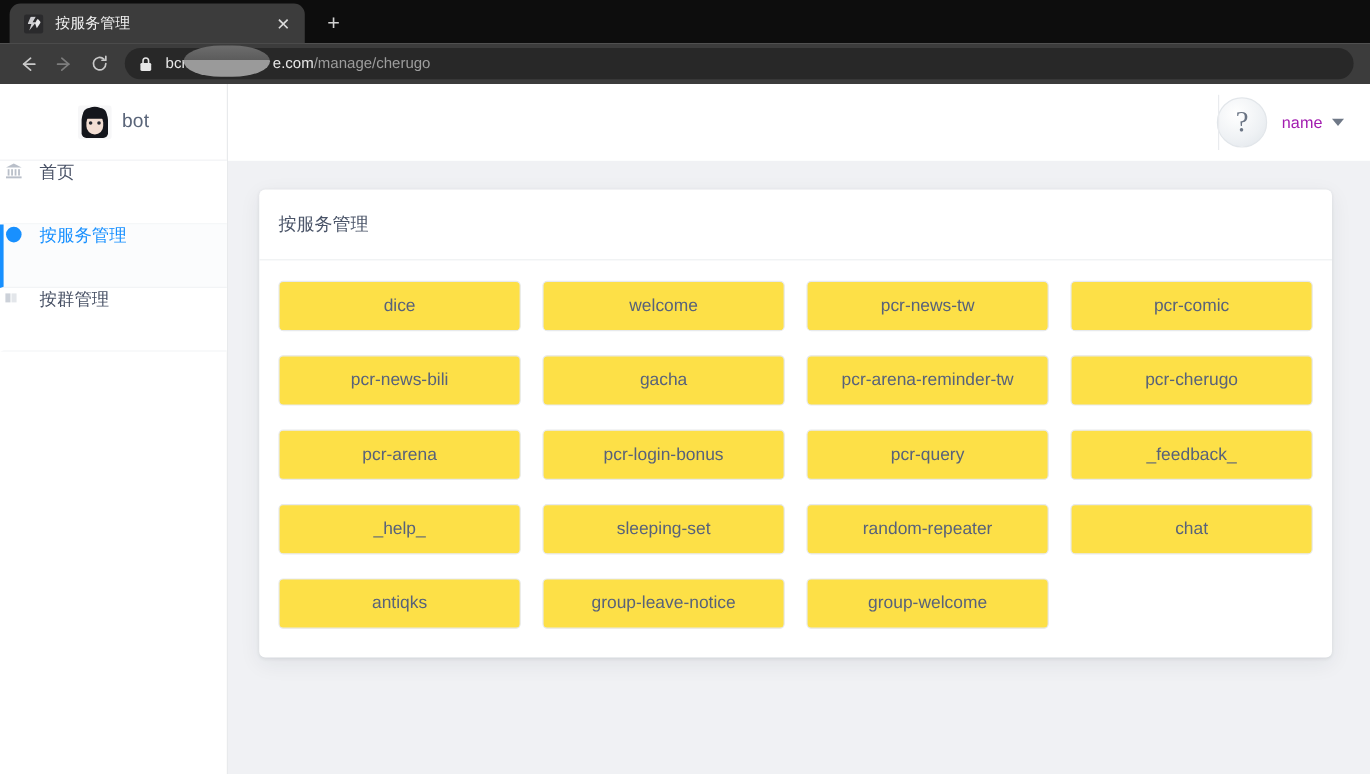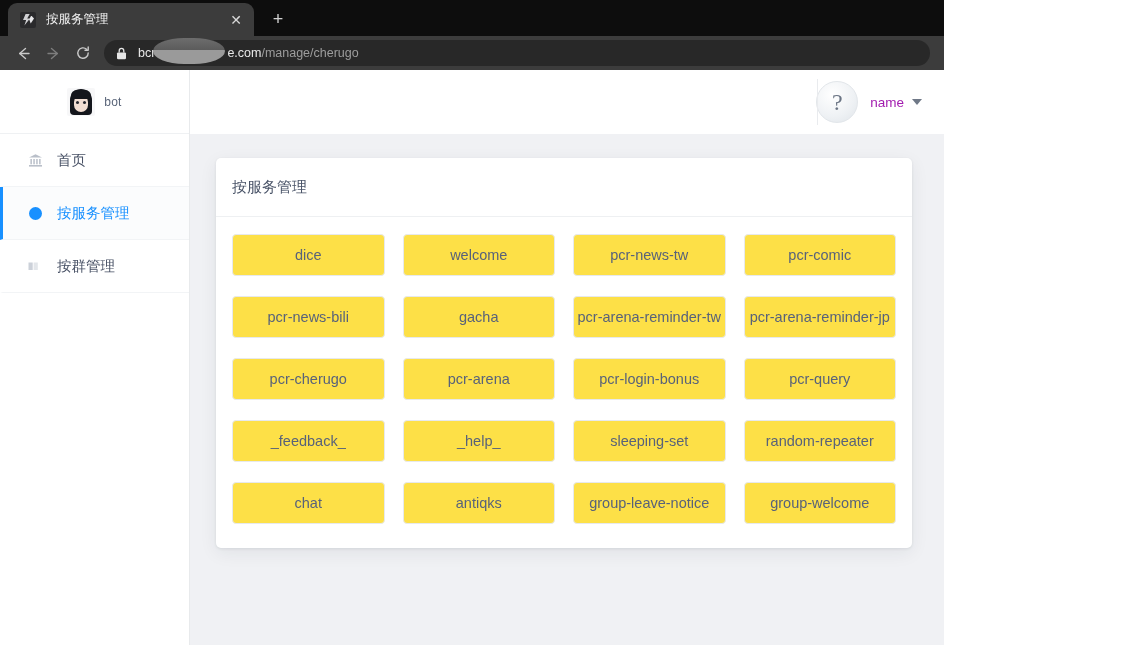--- a/index.html
+++ b/index.html
@@ -4,21 +4,21 @@
 <style>
   * { box-sizing: border-box; margin: 0; padding: 0; }
   html, body {
     width: 1142px; height: 645px;
     overflow: hidden;
     font-family: "Liberation Sans", "DejaVu Sans", sans-serif;
     background: #ffffff;
   }
 
   
-  .browser { width: 944px; height: 645px; display: flex; flex-direction: column; }
+  .browser { width: 1142px; height: 645px; display: flex; flex-direction: column; }
 
   .tabstrip {
     height: 36px;
     background: #0d0d0d;
     display: flex;
     align-items: flex-end;
     position: relative;
     flex: 0 0 36px;
   }
   .tab {
@@ -176,31 +176,29 @@
     background:#14161c;
     border-radius: 10px 10px 6px 6px;
   }
   .brand-avatar .eye-l, .brand-avatar .eye-r {
     position:absolute; top:13px; width:3px; height:3px;
     background:#24262e; border-radius:50%;
   }
   .brand-avatar .eye-l { left:9px; }
   .brand-avatar .eye-r { left:16px; }
   .brand-name {
-    font-size: 12px;
+    font-size: 16px;
     color: #5a6579;
     letter-spacing: .2px;
   }
 
   .nav-list { padding-top: 0; }
   .nav-item {
     height: 53px;
     display: flex;
-    align-items: center;
-    padding-left: 24px;
     gap: 14px;
     border-bottom: 1px solid #f2f4f6;
     border-left: 3px solid transparent;
     background: #fff;
     color: #495266;
     font-size: 14.5px;
   }
   .nav-item.active {
     border-left-color: #1890ff;
     background: #fbfcfd;
@@ -427,21 +425,20 @@
           <div class="card-head">按服务管理</div>
           <div class="card-body">
             <div class="svc-grid">
               <button class="svc-btn">dice</button>
               <button class="svc-btn">welcome</button>
               <button class="svc-btn">pcr-news-tw</button>
               <button class="svc-btn">pcr-comic</button>
               <button class="svc-btn">pcr-news-bili</button>
               <button class="svc-btn">gacha</button>
               <button class="svc-btn">pcr-arena-reminder-tw</button>
-              <button class="svc-btn">pcr-arena-reminder-jp</button>
               <button class="svc-btn">pcr-cherugo</button>
               <button class="svc-btn">pcr-arena</button>
               <button class="svc-btn">pcr-login-bonus</button>
               <button class="svc-btn">pcr-query</button>
               <button class="svc-btn">_feedback_</button>
               <button class="svc-btn">_help_</button>
               <button class="svc-btn">sleeping-set</button>
               <button class="svc-btn">random-repeater</button>
               <button class="svc-btn">chat</button>
               <button class="svc-btn">antiqks</button>

